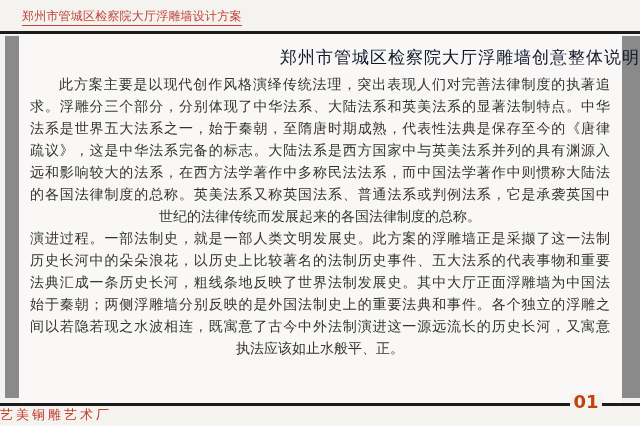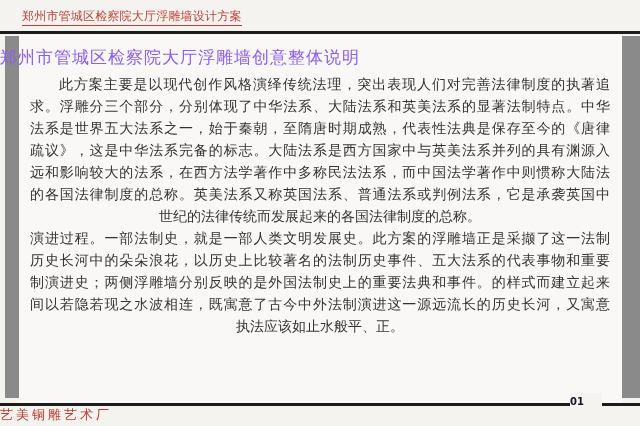--- a/index.html
+++ b/index.html
@@ -46,24 +46,24 @@
   .right-bar {
     position: absolute;
     left: 622px; top: 36px;
     width: 18px; height: 362px;
     background: #8a8a8a;
   }
   .doc-title {
     position: absolute;
     left: 0; top: 46px;
     width: 640px;
-    text-align: left;
+    text-align: right;
     font-size: 17px;
     letter-spacing: 1px;
-    color: #8b5cf6;
+    color: #0f172a;
     font-weight: normal;
   }
   .body-text {
     position: absolute;
     left: 30px; top: 73px;
     width: 580px;
     color: #333333;
     font-size: 14px;
   }
   .body-line {
@@ -83,24 +83,24 @@
     position: absolute;
     left: 0; top: 403px;
     width: 640px; height: 3px;
     background: #1c1c1c;
   }
   .page-number {
     position: absolute;
     left: 570px; top: 393px;
     width: 32px; height: 17px;
     background: #f4f3f0;
-    color: #0f172a;
-    font-size: 10px;
+    color: #c2410c;
+    font-size: 18px;
     font-weight: bold;
-    text-align: left;
+    text-align: center;
     line-height: 17px;
     z-index: 2;
   }
   .footer-label {
     position: absolute;
     left: 0; top: 406px;
     width: 640px;
     text-align: left;
     color: #c0392b;
     font-size: 13px;
@@ -126,21 +126,22 @@
   <div class="body-text">
       <div class="body-line indent stretch">此方案主要是以现代创作风格演绎传统法理，突出表现人们对完善法律制度的执著追</div>
       <div class="body-line stretch">求。浮雕分三个部分，分别体现了中华法系、大陆法系和英美法系的显著法制特点。中华</div>
       <div class="body-line stretch">法系是世界五大法系之一，始于秦朝，至隋唐时期成熟，代表性法典是保存至今的《唐律</div>
       <div class="body-line stretch">疏议》，这是中华法系完备的标志。大陆法系是西方国家中与英美法系并列的具有渊源入</div>
       <div class="body-line stretch">远和影响较大的法系，在西方法学著作中多称民法法系，而中国法学著作中则惯称大陆法</div>
       <div class="body-line stretch">的各国法律制度的总称。英美法系又称英国法系、普通法系或判例法系，它是承袭英国中</div>
       <div class="body-line">世纪的法律传统而发展起来的各国法律制度的总称。</div>
       <div class="body-line stretch">演进过程。一部法制史，就是一部人类文明发展史。此方案的浮雕墙正是采撷了这一法制</div>
       <div class="body-line stretch">历史长河中的朵朵浪花，以历史上比较著名的法制历史事件、五大法系的代表事物和重要</div>
-      <div class="body-line stretch">制演进史；两侧浮雕墙分别反映的是外国法制史上的重要法典和事件。的样式而建立起来</div>
+      <div class="body-line stretch">法典汇成一条历史长河，粗线条地反映了世界法制发展史。其中大厅正面浮雕墙为中国法</div>
+      <div class="body-line stretch">始于秦朝；两侧浮雕墙分别反映的是外国法制史上的重要法典和事件。各个独立的浮雕之</div>
       <div class="body-line stretch">间以若隐若现之水波相连，既寓意了古今中外法制演进这一源远流长的历史长河，又寓意</div>
       <div class="body-line">执法应该如止水般平、正。</div>
     </div>
 
   <div class="bottom-rule"></div>
 
   <div class="page-number">01</div>
 
   <div class="footer-label">艺美铜雕艺术厂</div>
 

